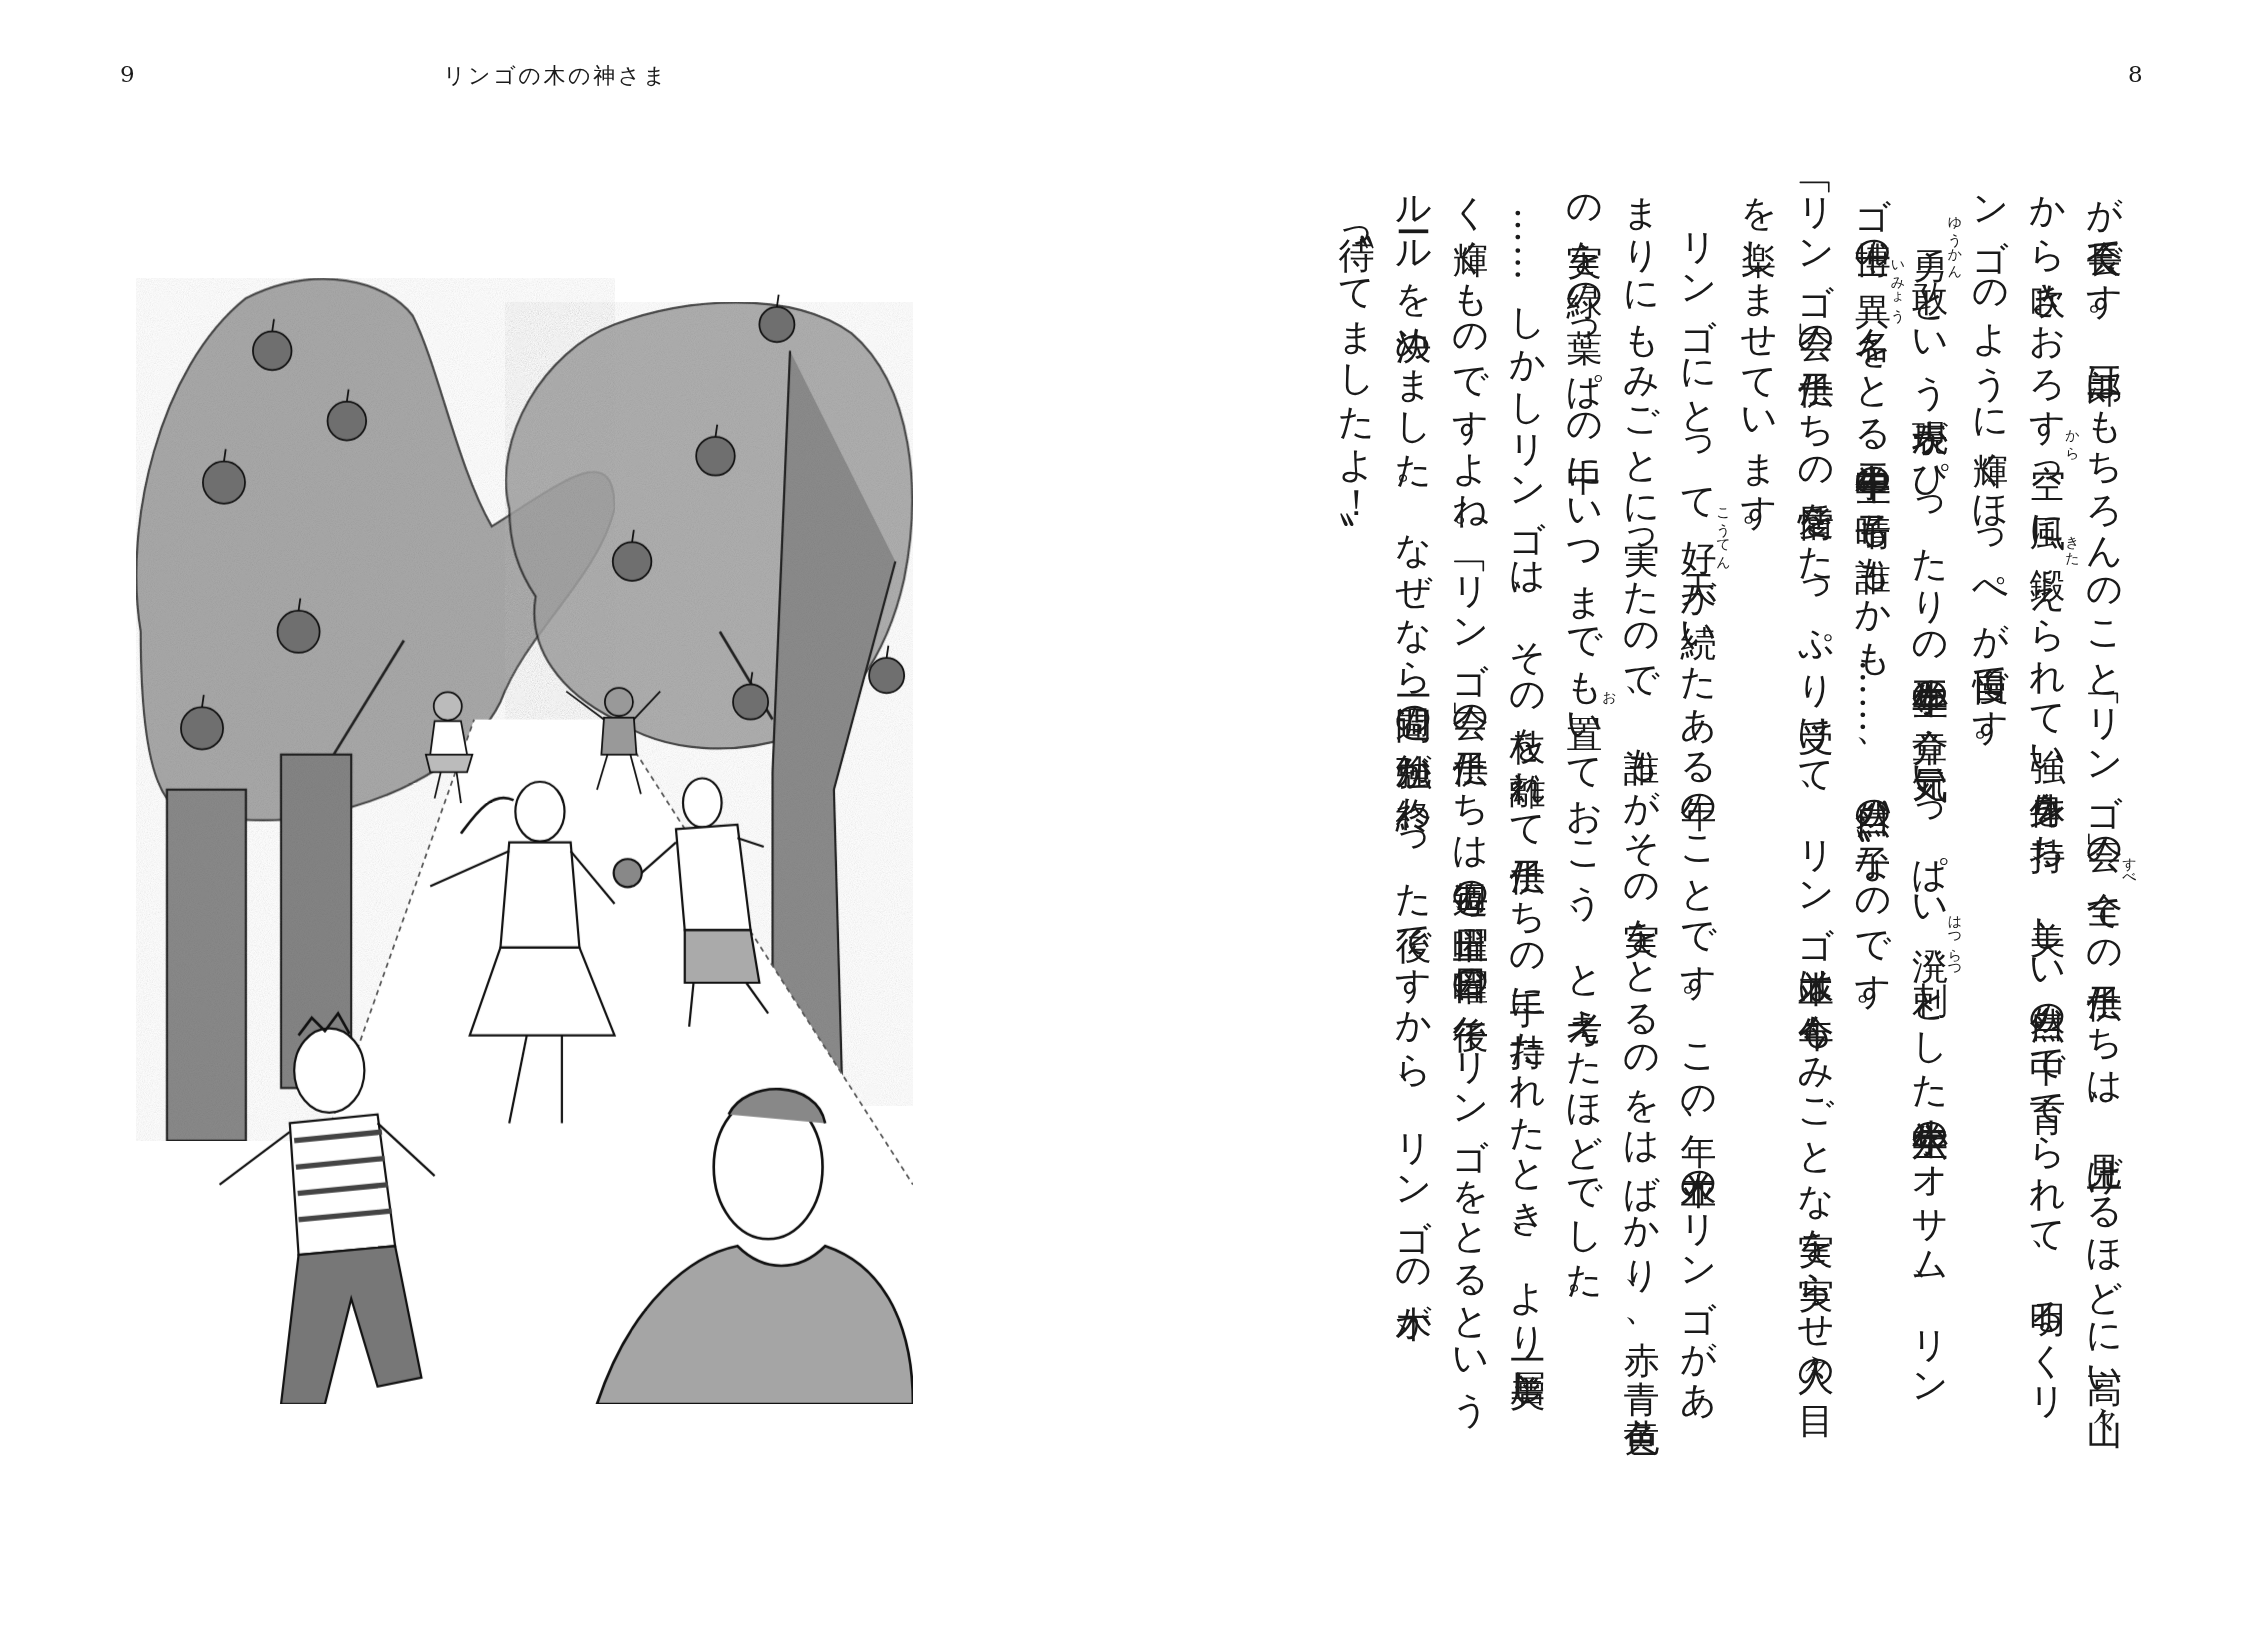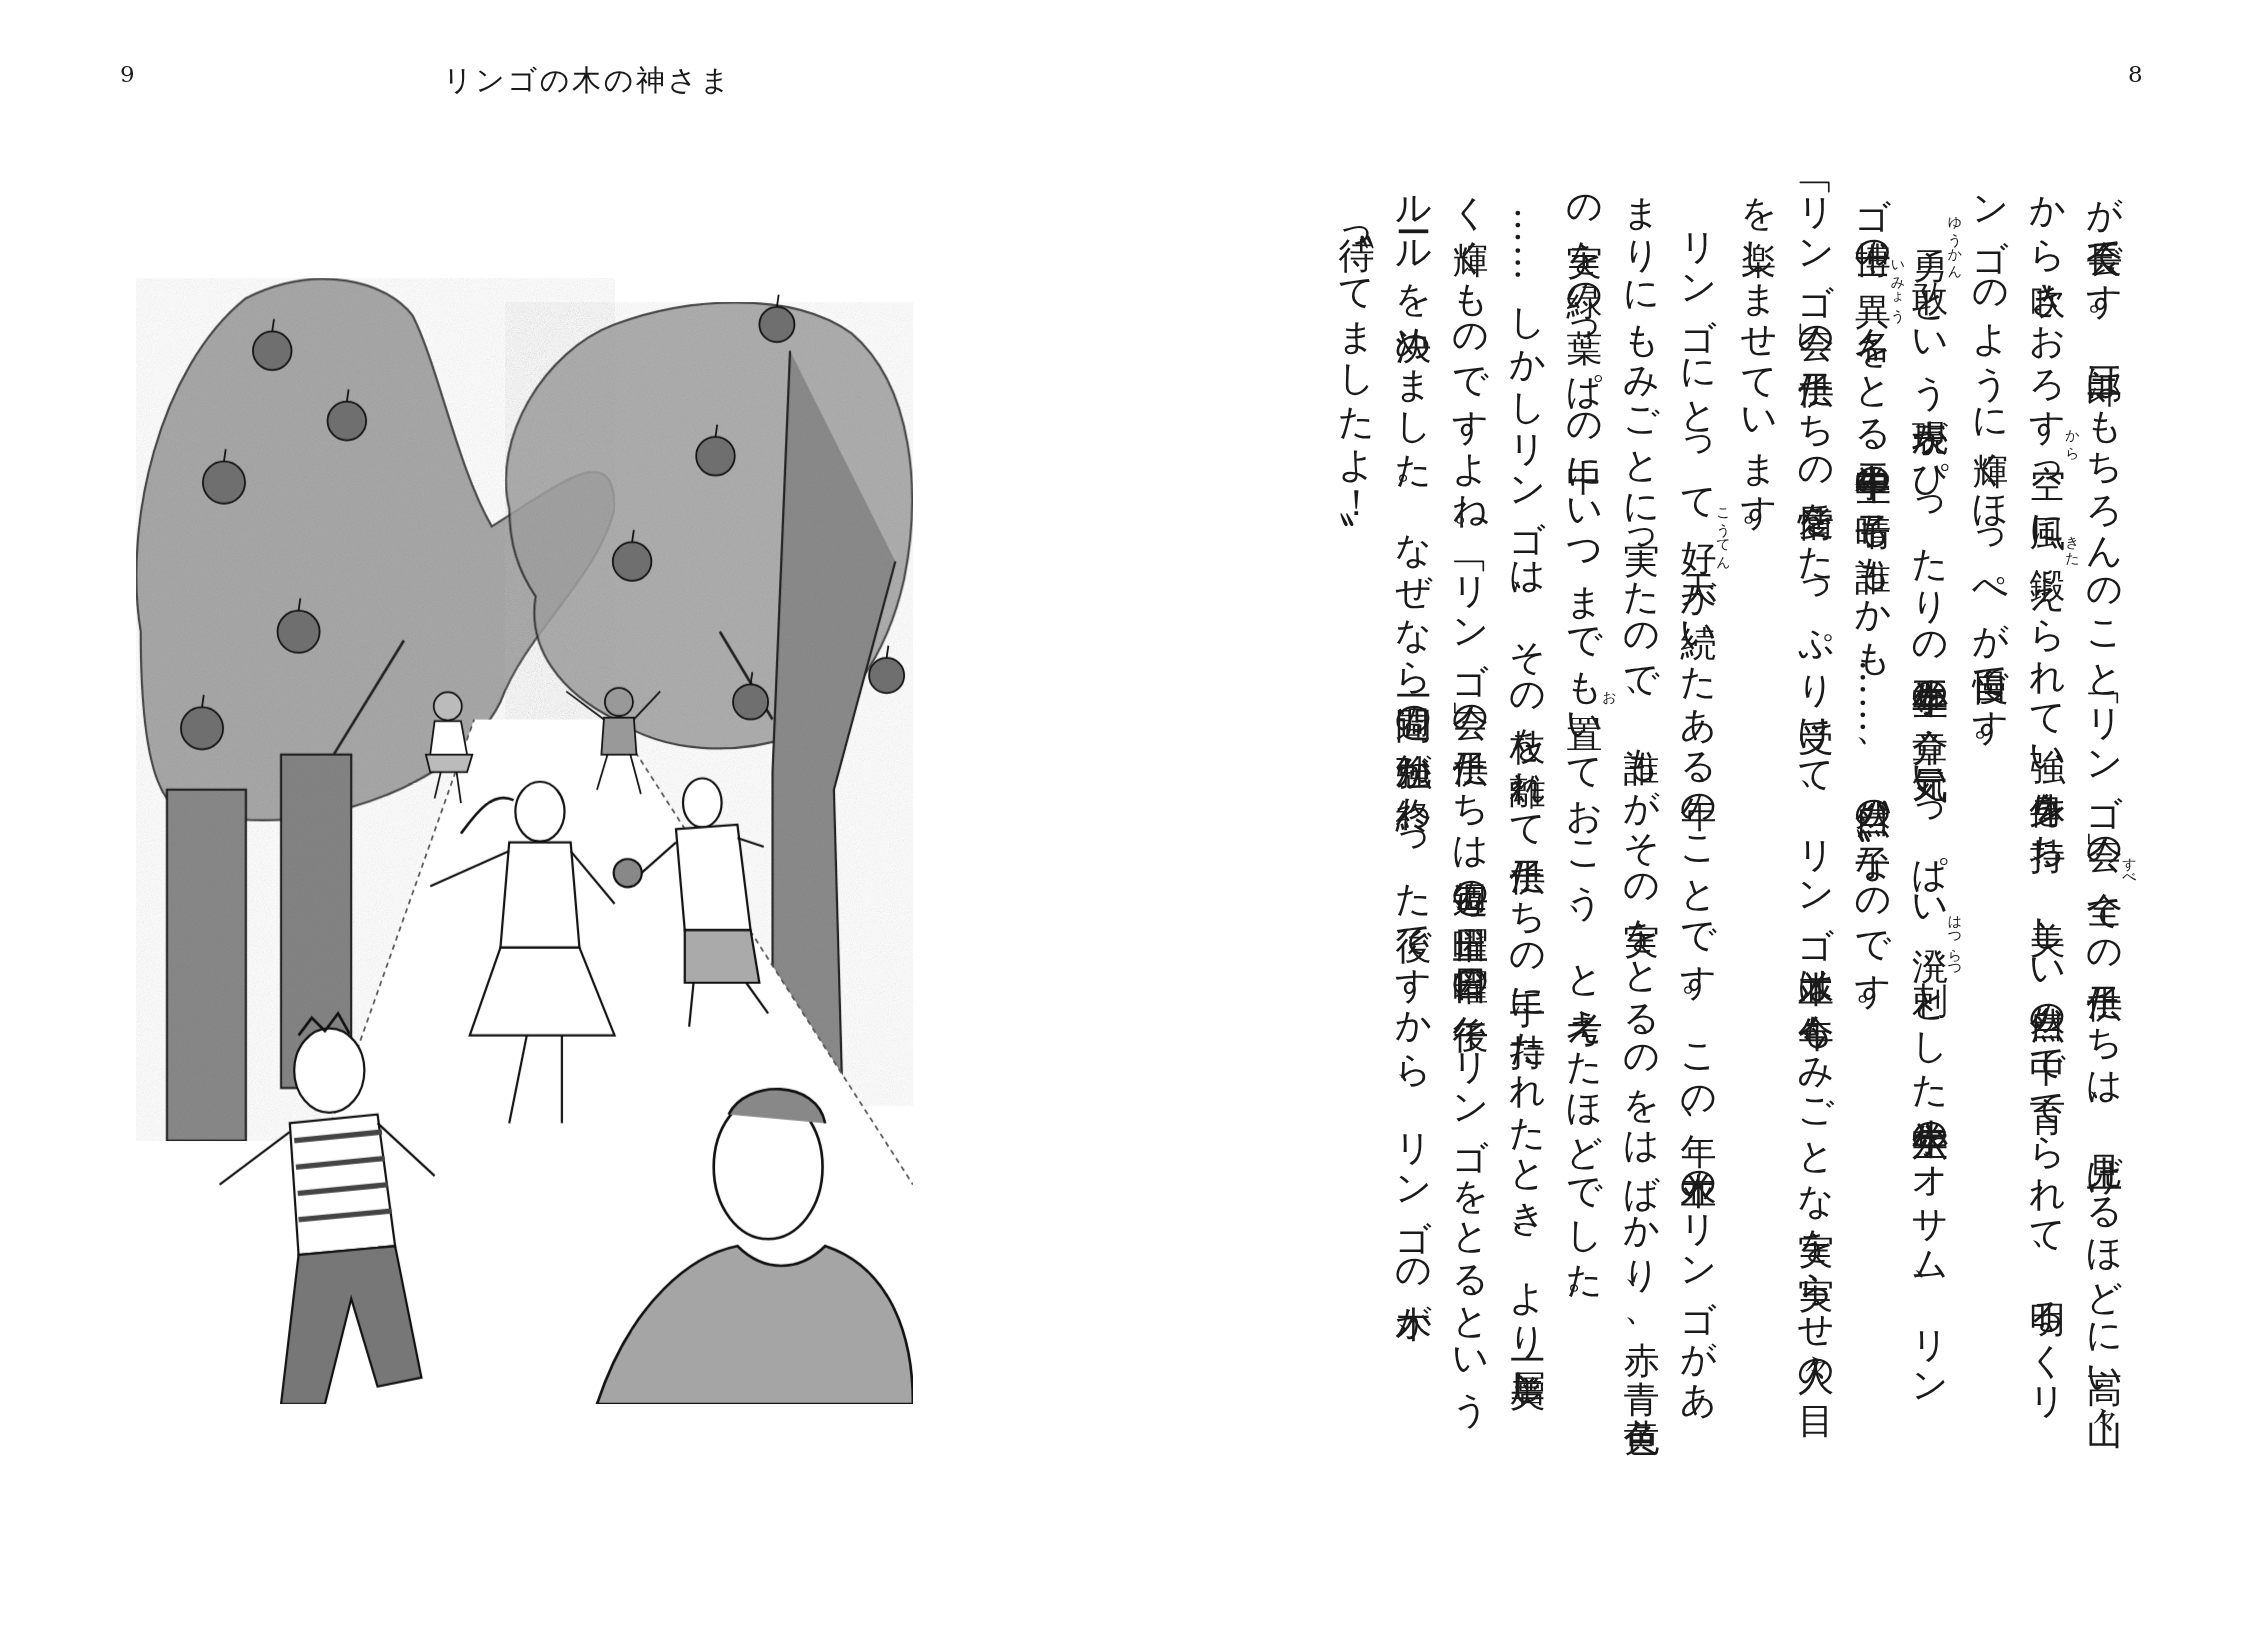--- a/index.html
+++ b/index.html
@@ -2,21 +2,21 @@
 <html style="font-size:14px"><head>
 <meta charset="utf-8">
 <style>
   html, body { margin:0; padding:0; background:#ffffff; }
   body { width:2247px; height:1650px; position:relative; overflow:hidden;
          font-family:"DejaVu Serif","Liberation Serif",serif; color:#1a1a1a; }
   .spread { position:absolute; inset:0; }
   .folio { position:absolute; top:61px; font-size:23px; }
   .folio-left { left:120px; }
   .folio-right { left:2128px; }
-  .running-head { position:absolute; top:61px; left:443px; font-size:29px; letter-spacing:2.6px; }
+  .running-head { position:absolute; top:61px; left:443px; font-size:22px; letter-spacing:2.6px; }
   .text-block {
     position:absolute; top:171px; right:110px; height:1246px; width:1009px;
     writing-mode:vertical-rl; -webkit-writing-mode:vertical-rl;
     font-size:36px; line-height:57px; letter-spacing:1.4px;
   }
   .text-block p { margin:0; }
   .text-block ruby rt { font-size:14px; letter-spacing:0; }
   .indent { text-indent:1em; }
   .illustration { position:absolute; left:123px; top:263px; width:790px; height:1141px; }
 </style>

